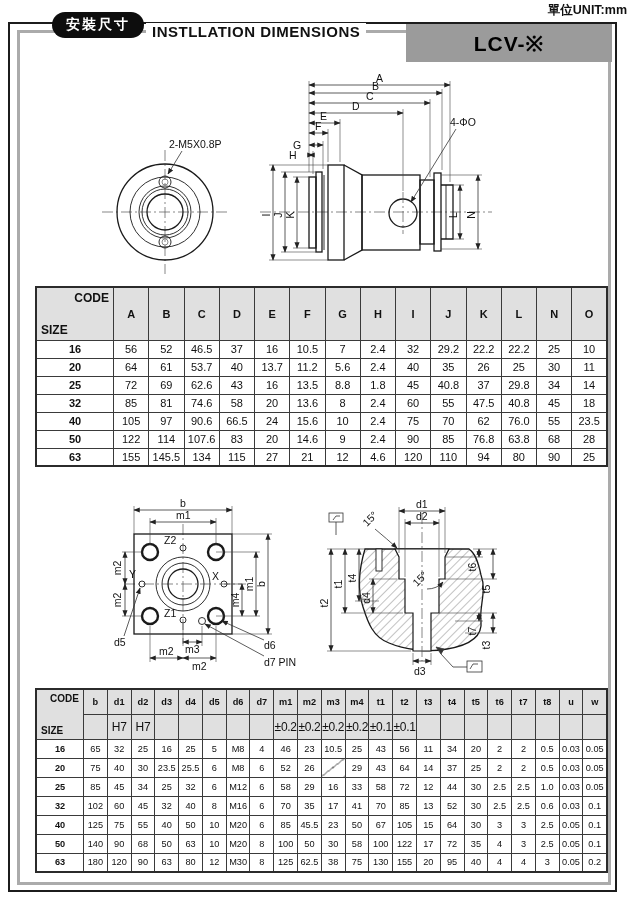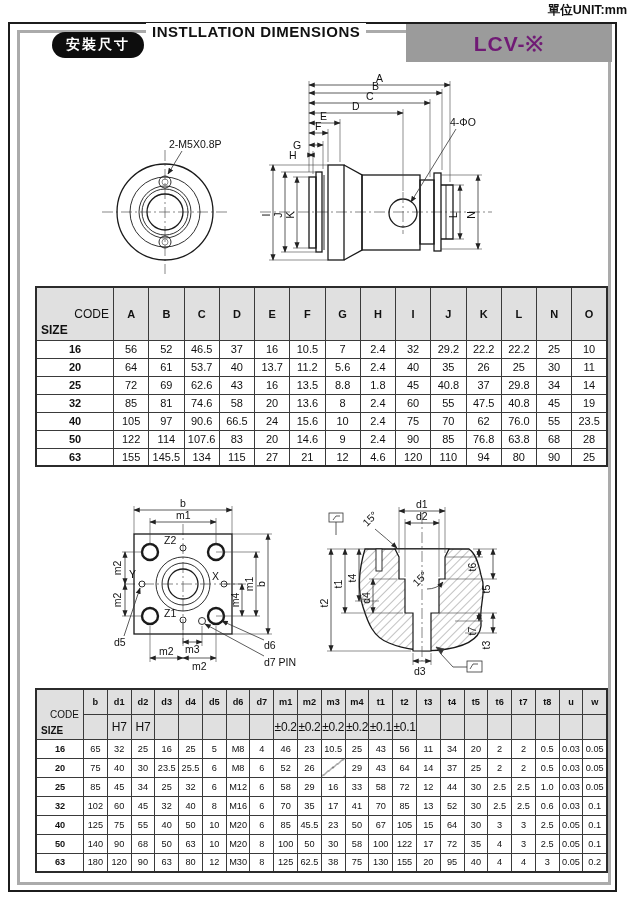--- a/index.html
+++ b/index.html
@@ -5,26 +5,26 @@
   html,body{margin:0;padding:0;background:#e8e8e8;}
   .page{position:relative;width:627px;height:904px;background:#ffffff;overflow:hidden;
         font-family:"Liberation Sans",sans-serif;color:#111;padding-left:8px;}
   
   .frame-black{position:absolute;left:8px;top:22px;width:605px;height:866px;
                border:2px solid #1c1c1c;}
   .frame-gray{position:absolute;left:17px;top:30px;width:588px;height:849px;
               border:3px solid #ababab;}
   .unit-label{position:absolute;top:2px;right:8px;font-size:12.5px;font-weight:bold;}
   .badge{position:absolute;left:52px;top:12px;background:#0d0d0d;color:#fff;
-         font-size:14px;font-weight:bold;padding:4px 14px;border-radius:14px;letter-spacing:2px;margin-top:20px;}
+         font-size:14px;font-weight:bold;padding:4px 14px;border-radius:14px;letter-spacing:2px;}
   .doc-title{position:absolute;left:146px;top:23px;font-size:15px;font-weight:bold;
              background:#fff;padding:0 6px;letter-spacing:.5px;}
   .model-box{position:absolute;left:406px;top:24px;width:206px;height:38px;background:#9b9b9b;
              display:flex;align-items:center;justify-content:center;}
-  .model-box span{color:#701a75;font-size:21px;font-weight:bold;letter-spacing:1px;}
+  .model-box span{color:#000000;font-size:21px;font-weight:bold;letter-spacing:1px;}
 
   svg{position:absolute;}
   svg text{font-family:"Liberation Sans",sans-serif;font-size:10.5px;fill:#111;}
   .obj{stroke:#1a1a1a;stroke-width:1.3;fill:none;}
   .thin{stroke:#1a1a1a;stroke-width:0.9;fill:none;}
   .dim{stroke:#333;stroke-width:0.8;fill:none;}
   .ext{stroke:#444;stroke-width:0.6;fill:none;}
   .cl{stroke:#555;stroke-width:0.7;fill:none;stroke-dasharray:11 3 2 3;}
 
   table.dimtable{position:absolute;border-collapse:collapse;table-layout:fixed;width:573px;
@@ -37,21 +37,21 @@
   .t1 tbody tr{height:18px;}
   .t1 th.corner{width:76px;}
   .t2{left:35px;top:688px;font-size:9.2px;}
   .t2 thead tr{height:25px;}
   .t2 tbody tr{height:19px;}
   .t2 th.corner{width:46px;}
   .t2 thead tr.tol th{font-weight:normal;font-size:12px;letter-spacing:-0.3px;}
   th.corner{position:relative;background:#e0e0e0;
     background-image:linear-gradient(to bottom right,transparent 49.4%,#444 49.4%,#444 50.6%,transparent 50.6%),
                      linear-gradient(#e0e0e0,#e0e0e0);}
-  th.corner .c-top{position:absolute;top:3px;right:4px;font-weight:normal;margin-top:16px;}
+  th.corner .c-top{position:absolute;top:3px;right:4px;font-weight:bold;}
   th.corner .c-bot{position:absolute;bottom:3px;left:4px;font-weight:bold;}
   .t1 th.corner .c-top,.t1 th.corner .c-bot{font-size:12px;}
   .t2 th.corner .c-top,.t2 th.corner .c-bot{font-size:10px;}
   td.slash{background-image:linear-gradient(to bottom right,transparent 48.5%,#555 48.5%,#555 51.5%,transparent 51.5%);}
 </style>
 </head>
 <body>
 
 <div class="page">
 
@@ -246,21 +246,21 @@
           <td>58</td>
           <td>20</td>
           <td>13.6</td>
           <td>8</td>
           <td>2.4</td>
           <td>60</td>
           <td>55</td>
           <td>47.5</td>
           <td>40.8</td>
           <td>45</td>
-          <td>19</td>
+          <td>18</td>
         </tr>
         <tr>
           <th>40</th>
           <td>105</td>
           <td>97</td>
           <td>90.6</td>
           <td>66.5</td>
           <td>24</td>
           <td>15.6</td>
           <td>10</td>

